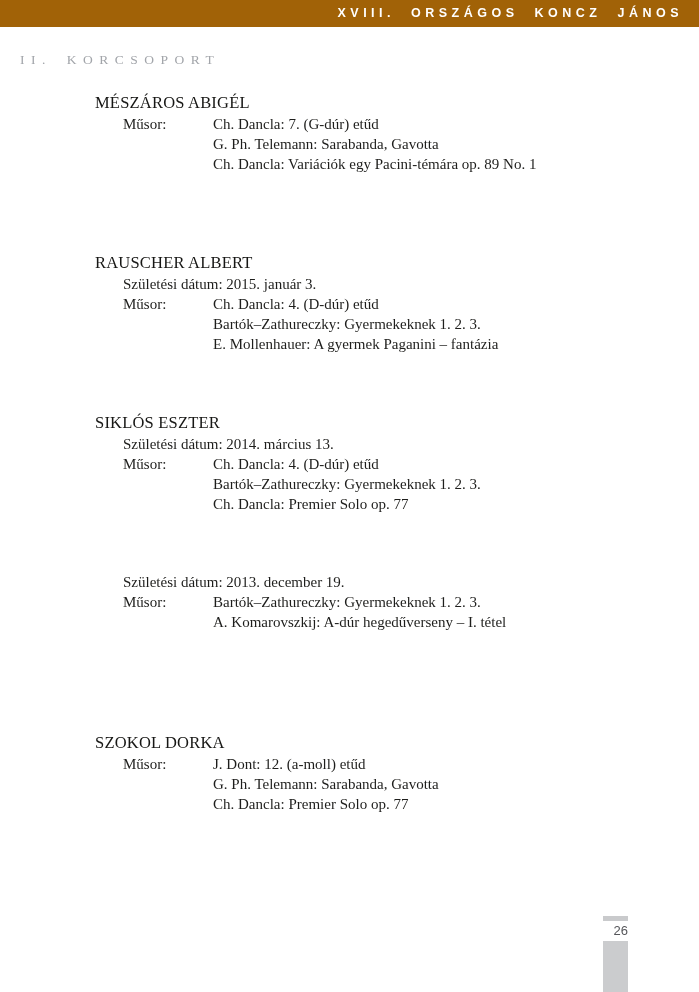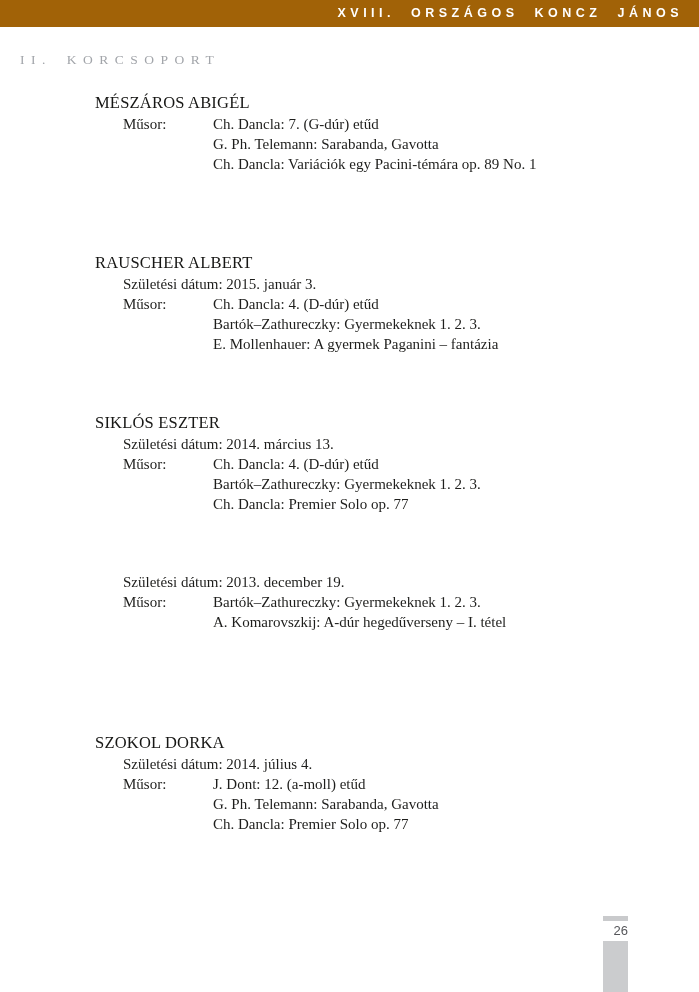--- a/index.html
+++ b/index.html
@@ -149,24 +149,20 @@
       <span class="program-label">Műsor:</span>
       <div class="pieces">
         <div class="line">Bartók–Zathureczky: Gyermekeknek 1. 2. 3.</div>
         <div class="line">A. Komarovszkij: A-dúr hegedűverseny – I. tétel</div>
       </div>
     </div>
   </section>
 
   <section class="entry">
     <h3 class="entry-name">SZOKOL DORKA</h3>
-    <div class="indent line">
-      <span>Születési dátum:</span>
-      <span>2014. július 4.</span>
-    </div>
     <div class="indent program-row">
       <span class="program-label">Műsor:</span>
       <div class="pieces">
         <div class="line">J. Dont: 12. (a-moll) etűd</div>
         <div class="line">G. Ph. Telemann: Sarabanda, Gavotta</div>
         <div class="line">Ch. Dancla: Premier Solo op. 77</div>
       </div>
     </div>
   </section>
 

